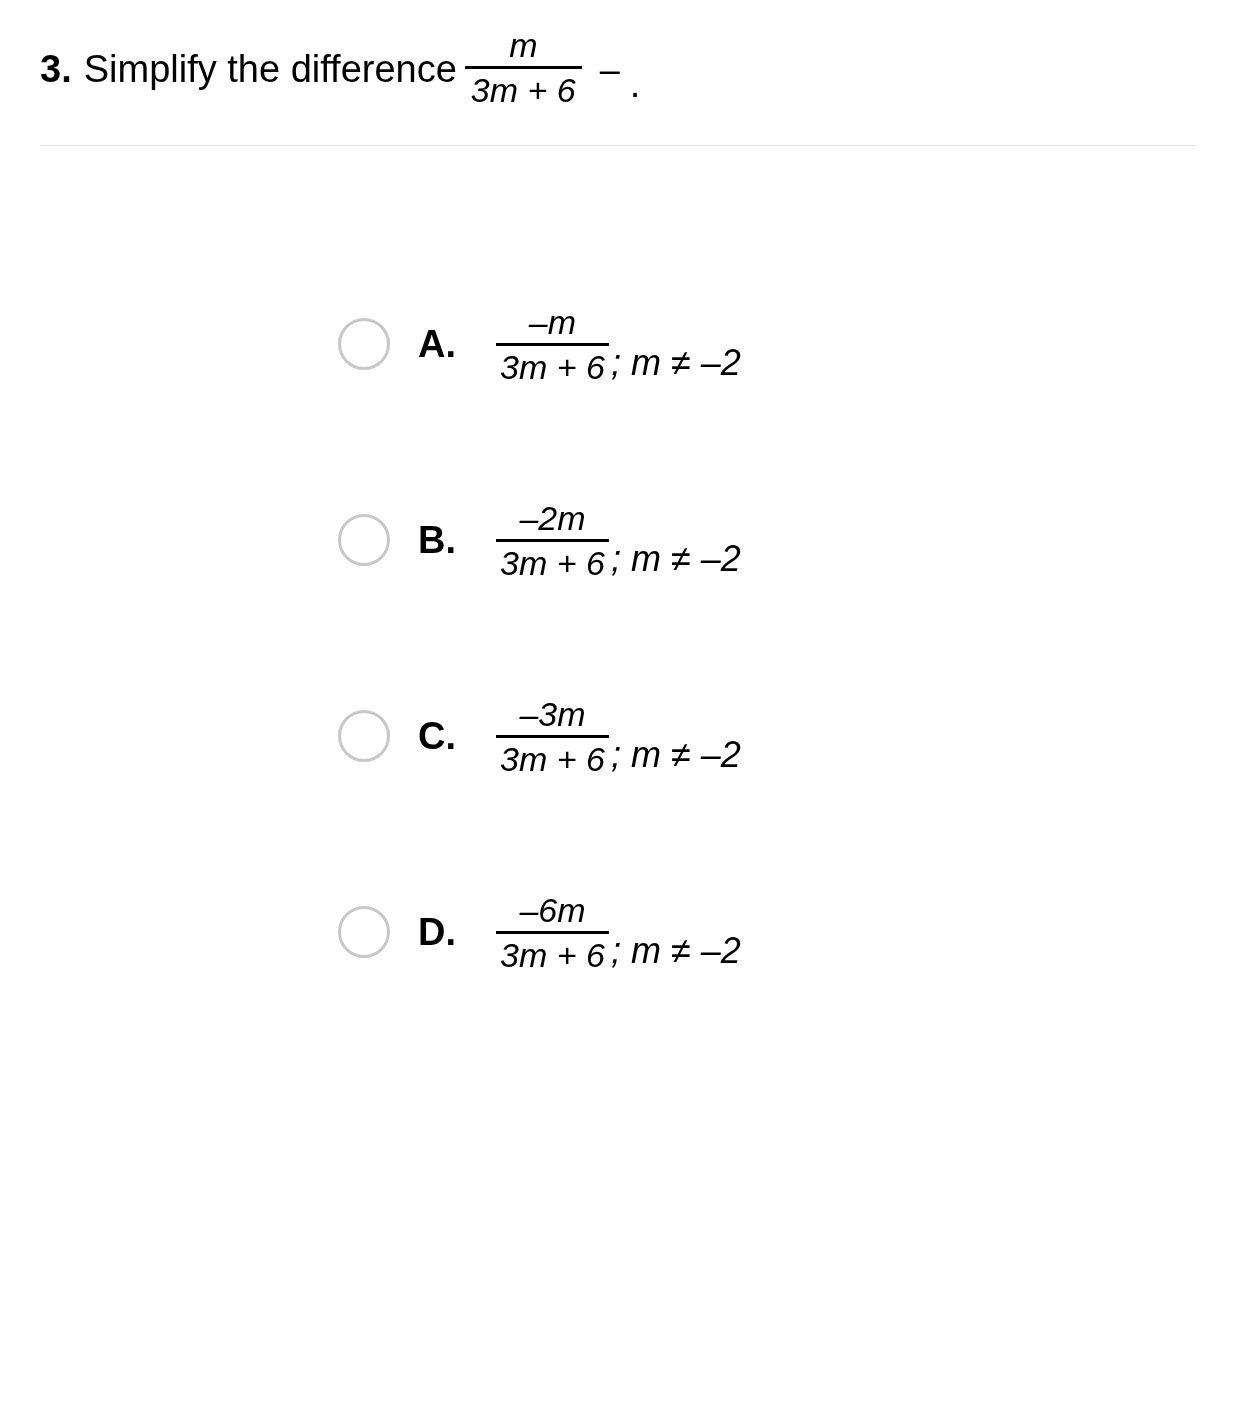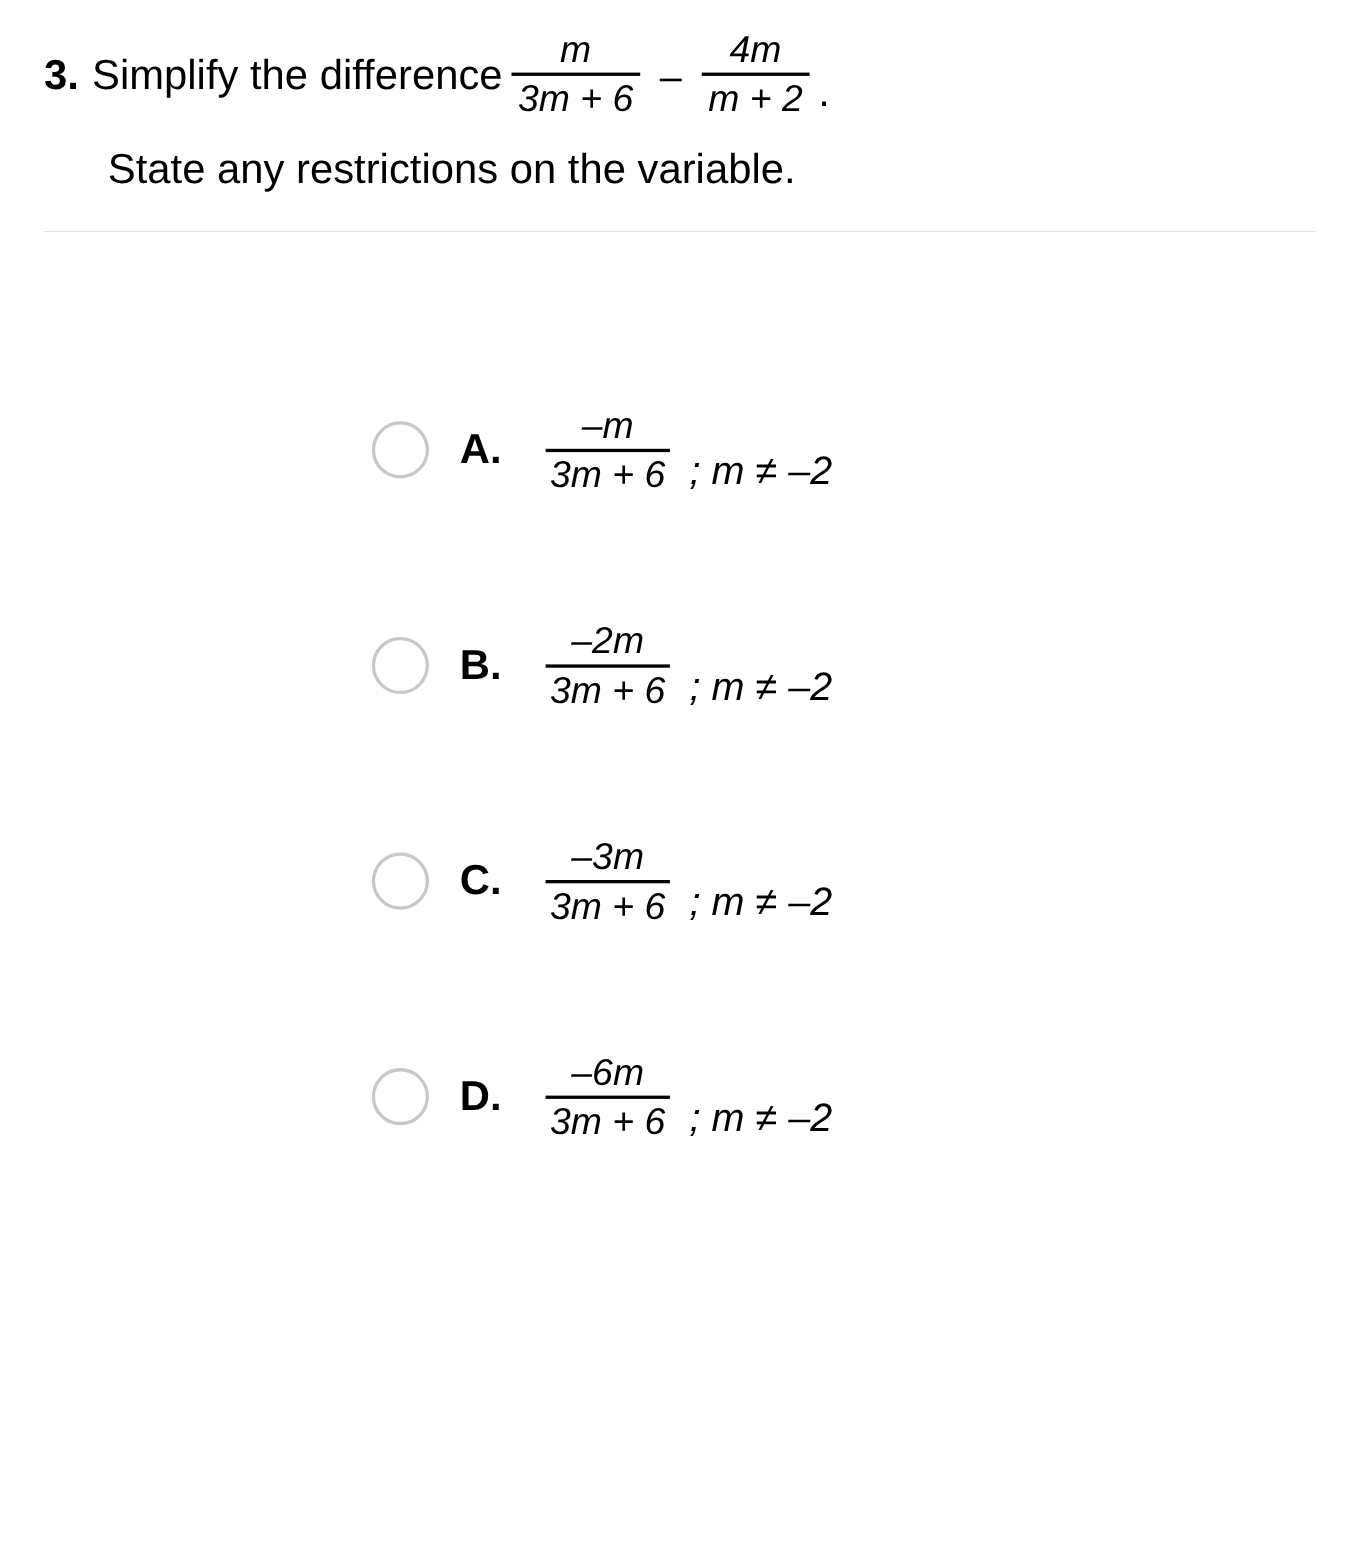--- a/index.html
+++ b/index.html
@@ -156,21 +156,21 @@
     font-style: italic;
     line-height: 1.12;
     padding: 0 4px;
   }
 
   .restriction {
     font-size: 36px;
     font-style: italic;
     align-self: flex-end;
     padding-bottom: 2px;
-    margin-left: 18px;
+    margin-left: 2px;
     white-space: nowrap;
   }
 </style>
 </head>
 <body>
 
 <div class="page">
 
   <div class="question">
 
@@ -179,30 +179,24 @@
       <span class="q-text">Simplify the difference</span>
 
       <span class="frac">
         <span class="num">m</span>
         <span class="bar"></span>
         <span class="den">3m + 6</span>
       </span>
 
       <span class="minus-op">–</span>
 
-      <span class="frac">
-        <span class="num">4m</span>
-        <span class="bar"></span>
-        <span class="den">m + 2</span>
-      </span>
 
       <span class="period">.</span>
     </div>
 
-    <div class="q-line2">State any restrictions on the variable.</div>
   </div>
 
   <div class="divider"></div>
 
   <div class="choices">
 
     <div class="choice">
       <span class="radio"></span>
       <span class="choice-letter">A.</span>
       <span class="choice-expr">

